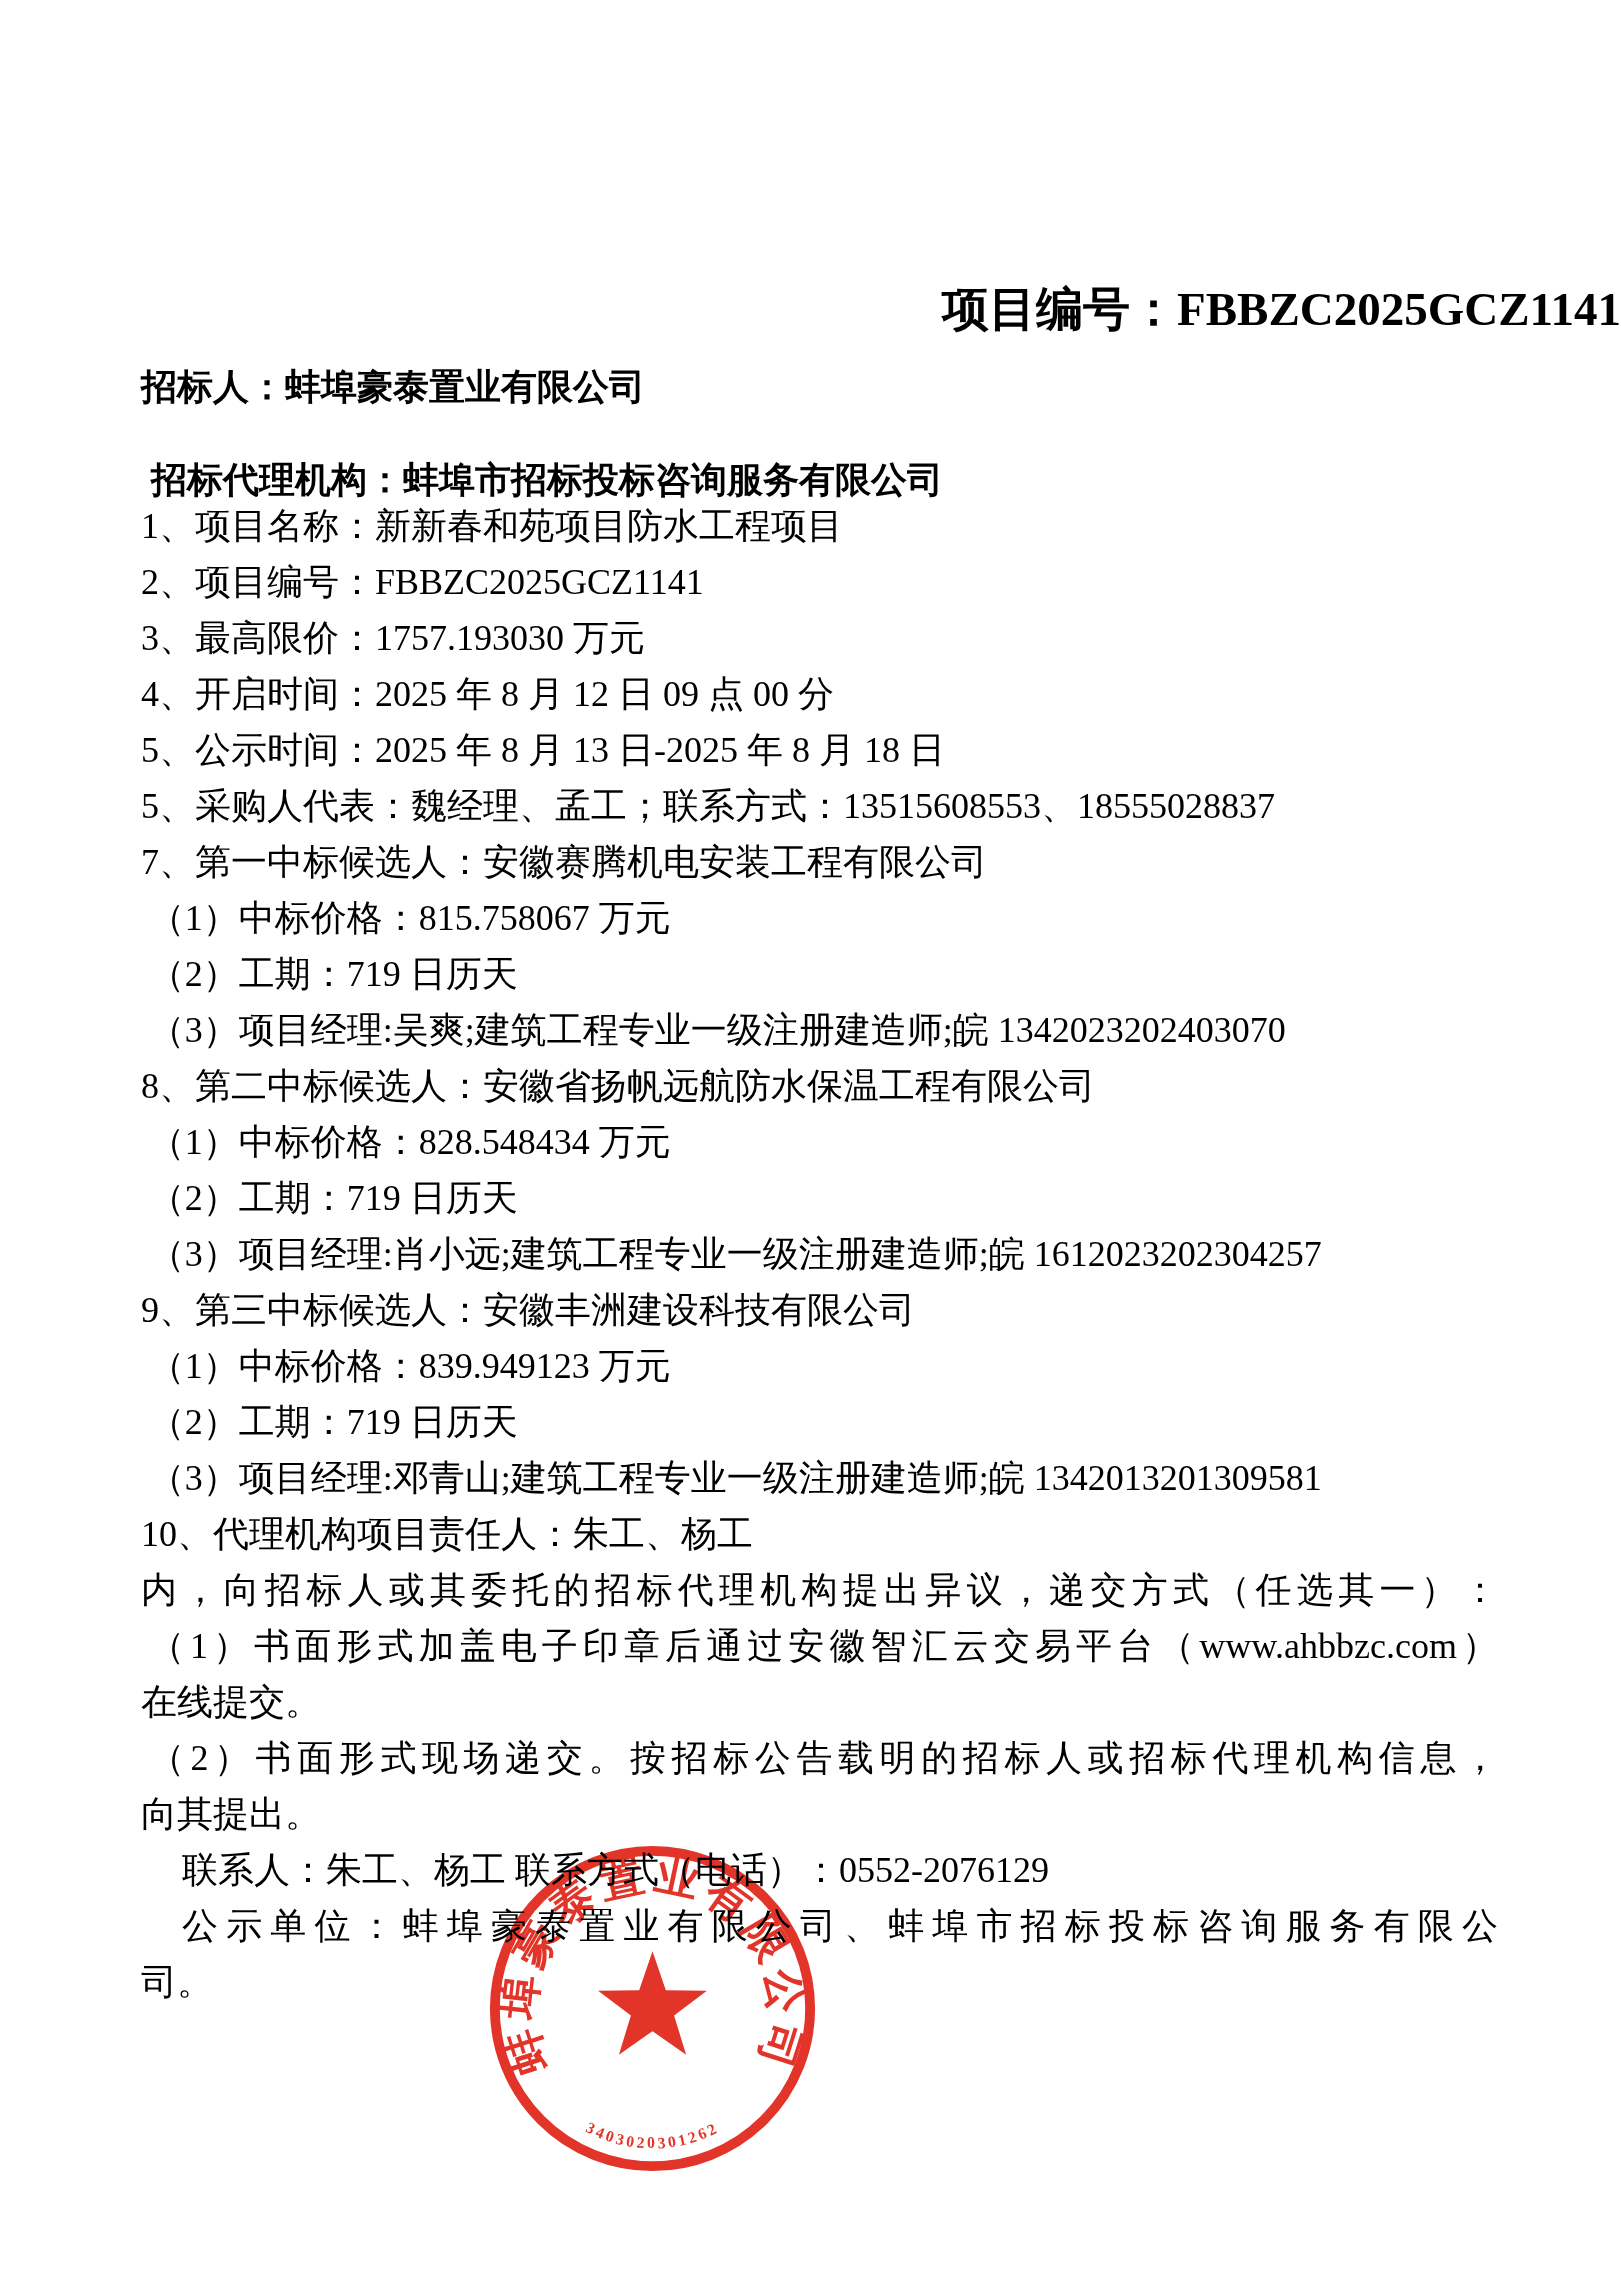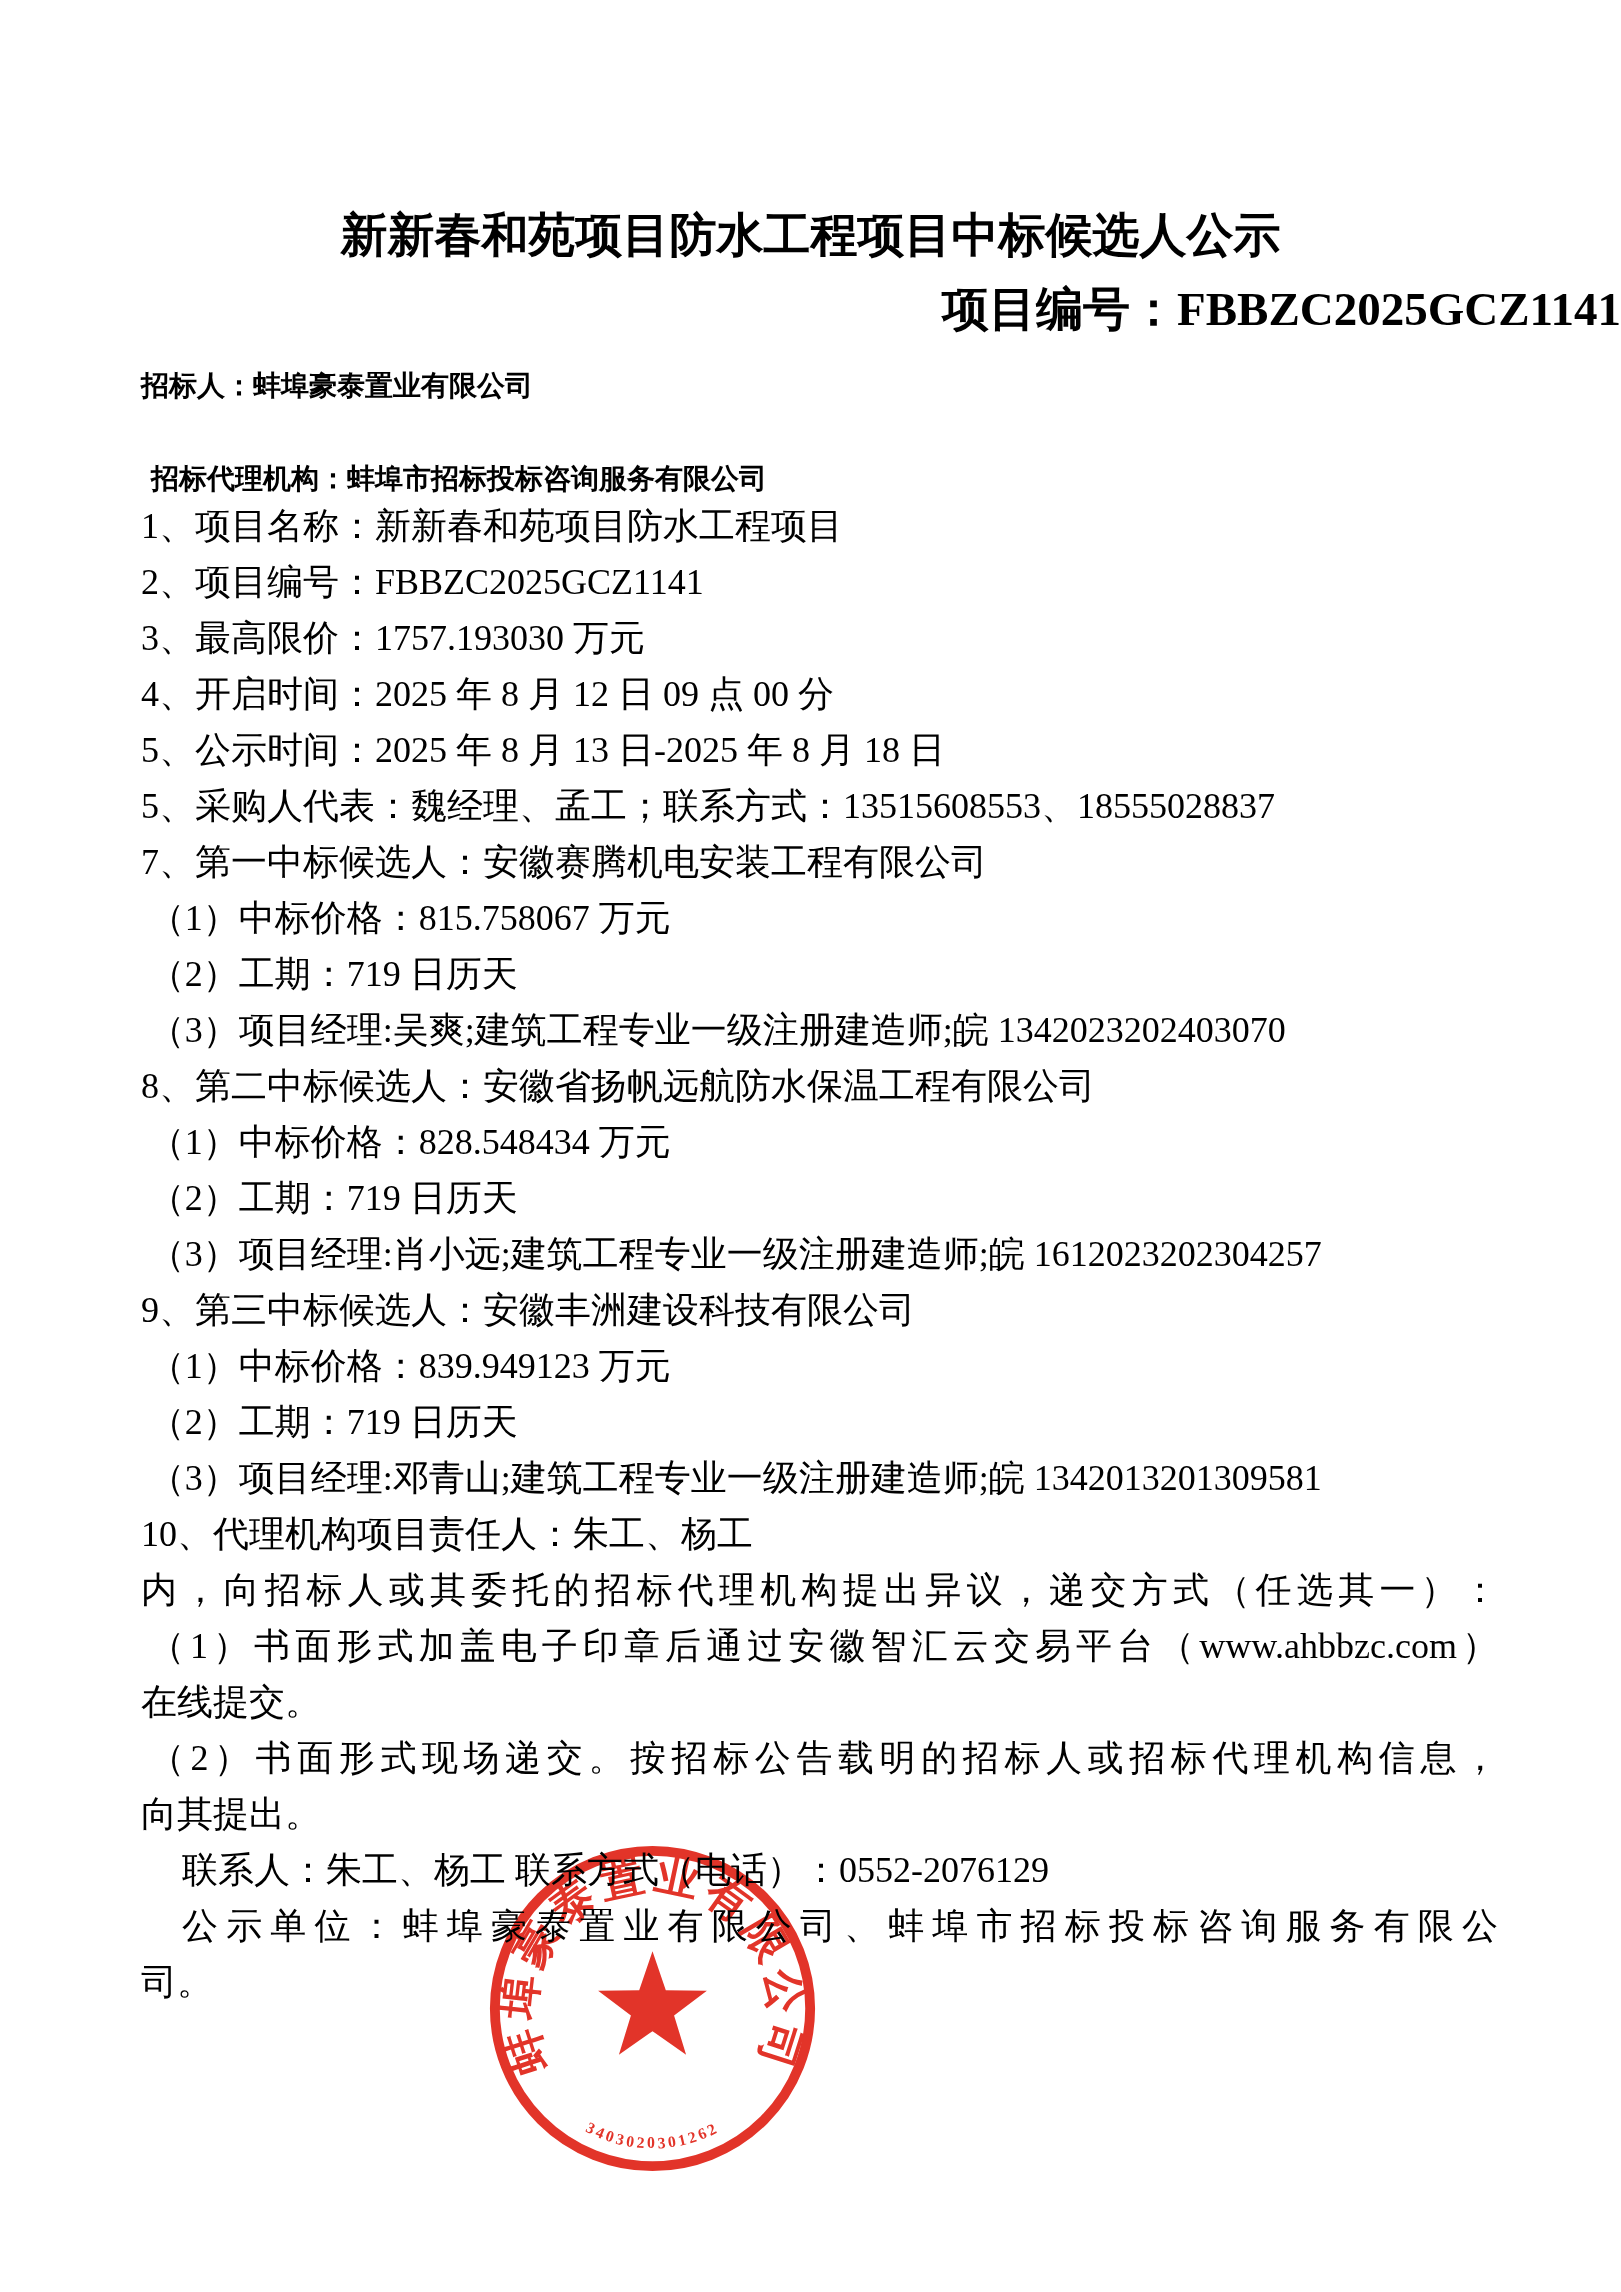--- a/index.html
+++ b/index.html
@@ -16,23 +16,22 @@
     margin:0;text-align:center;
     font-size:47px;font-weight:bold;line-height:55px;
   }
   .doc-subtitle{
     position:absolute;top:282px;left:0;width:100%;
     margin:0;text-align:right;
     font-size:47px;font-weight:bold;line-height:55px;
   }
   .hline{
     position:absolute;left:141px;width:1357px;
-    margin:0;font-size:28px;font-weight:bold;line-height:45px;
+    margin:0;font-size:36px;font-weight:bold;line-height:45px;
     white-space:nowrap;
-    font-family:Liberation Mono, monospace;
   }
   .tenderer{top:365px;}
   .agency{top:458px;margin-left:10px;}
   .lines{
     position:absolute;top:498px;left:141px;width:1357px;
   }
   .lines p{
     margin:0;height:56px;line-height:56px;
     font-size:36px;white-space:nowrap;
   }
@@ -49,21 +48,20 @@
     opacity:.93;
     mix-blend-mode:multiply;
     pointer-events:none;
   }
 </style>
 </head>
 <body>
 
 <div class="page">
 
-  <h1 class="doc-title">新新春和苑项目防水工程项目中标候选人公示</h1>
   <h2 class="doc-subtitle">项目编号：FBBZC2025GCZ1141</h2>
 
   <p class="hline tenderer">招标人：蚌埠豪泰置业有限公司</p>
   <p class="hline agency">招标代理机构：蚌埠市招标投标咨询服务有限公司</p>
 
   <div class="lines">
     <p>1、项目名称：新新春和苑项目防水工程项目</p>
     <p>2、项目编号：FBBZC2025GCZ1141</p>
     <p>3、最高限价：1757.193030 万元</p>
     <p>4、开启时间：2025 年 8 月 12 日 09 点 00 分</p>

